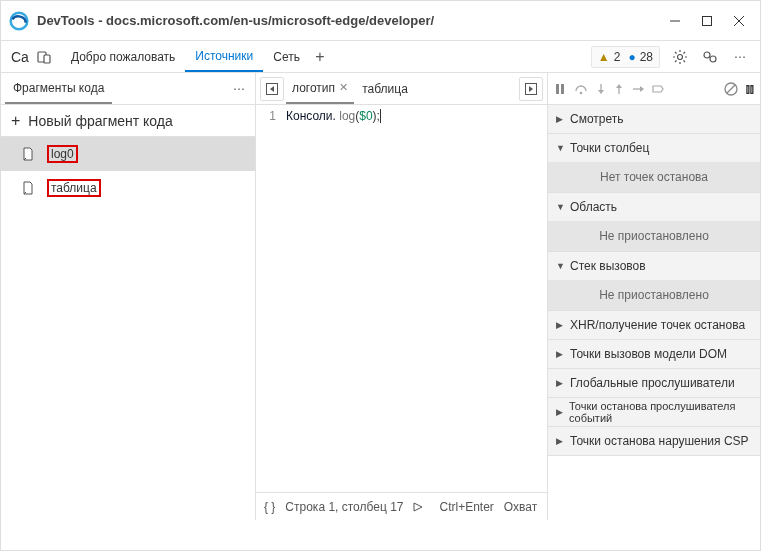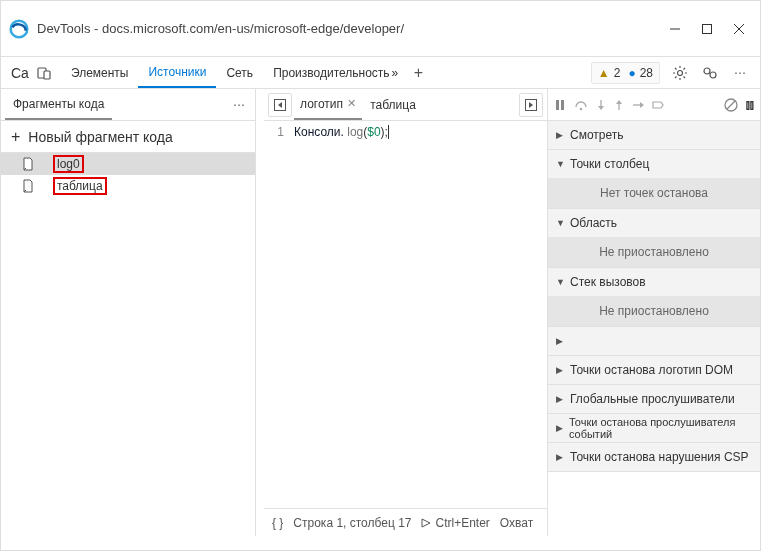--- a/index.html
+++ b/index.html
@@ -1,17 +1,17 @@
 <!DOCTYPE html>
 <html><head>
 <meta charset="utf-8">
 <style>
   * { box-sizing: border-box; margin: 0; padding: 0; font-family: "Segoe UI", sans-serif; }
   body { width: 761px; height: 551px; background: #fff; font-size: 12px; color: #333; border: 1px solid #ddd; overflow: hidden; }
-  .titlebar { height: 56px; display: flex; align-items: center; padding: 0 8px; border-bottom: 1px solid #e0e0e0; }
+  .titlebar { height: 40px; display: flex; align-items: center; padding: 0 8px; border-bottom: 1px solid #e0e0e0; font-weight: bold; }
   .titlebar .edge-icon { width: 20px; height: 20px; margin-right: 8px; }
   .titlebar .title { font-size: 13px; color: #444; flex: 1; }
   .winbtns { display: flex; gap: 18px; margin-right: 6px; }
   .winbtns span { width: 14px; height: 14px; display: flex; align-items: center; justify-content: center; color: #555; }
   .topbar { height: 32px; display: flex; align-items: center; border-bottom: 1px solid #e0e0e0; padding: 0 4px; }
   .topbar .left { display: flex; align-items: center; gap: 6px; padding-left: 6px; }
   .topbar .tabs { display: flex; align-items: stretch; margin-left: 6px; height: 100%; }
   .tab { padding: 0 10px; display: flex; align-items: center; height: 100%; cursor: pointer; font-size: 12px; color: #333; }
   .tab.active { color: #0078d4; border-bottom: 2px solid #0078d4; }
   .topbar .spacer { flex: 1; }
@@ -21,41 +21,41 @@
   .badge .i { color: #0078d4; }
   .iconbtn { width: 20px; height: 20px; display: flex; align-items: center; justify-content: center; color: #555; cursor: pointer; }
   .content { display: flex; height: 447px; }
   .col-left { width: 255px; display: flex; flex-direction: column; border-right: 1px solid #e0e0e0; }
   .subtabs { height: 32px; display: flex; align-items: center; border-bottom: 1px solid #e0e0e0; padding: 0 4px; position: relative; }
   .subtab { padding: 0 8px; height: 100%; display: flex; align-items: center; font-size: 12px; cursor: pointer; }
   .subtab.active { border-bottom: 2px solid #888; }
   .more-dots { margin-left: auto; padding: 0 6px; color: #555; cursor: pointer; }
   .newsnip { height: 32px; display: flex; align-items: center; gap: 8px; padding: 0 10px; border-bottom: 1px solid #e0e0e0; font-size: 14px; cursor: pointer; }
   .snip-list { flex: 1; overflow: auto; }
-  .snip-item { height: 22px; display: flex; align-items: center; padding: 0 6px 0 20px; gap: 18px; }
+  .snip-item { height: 34px; display: flex; align-items: center; padding: 0 6px 0 20px; gap: 12px; }
   .snip-item.selected { background: #dcdcdc; }
   .snip-item .file-icon { width: 14px; height: 14px; }
   .snip-item .label { font-size: 12px; }
   .redbox { border: 2px solid #d00; padding: 0 2px; }
-  .col-mid { flex: 1; display: flex; flex-direction: column; border-right: 1px solid #e0e0e0; margin-left: 8px; }
+  .col-mid { flex: 1; display: flex; flex-direction: column; border-right: 1px solid #e0e0e0; }
   .edtabs { height: 32px; display: flex; align-items: center; border-bottom: 1px solid #e0e0e0; padding: 0 4px; gap: 2px; }
   .collapse-btn { width: 24px; height: 24px; display: flex; align-items: center; justify-content: center; border: 1px solid #ddd; border-radius: 2px; cursor: pointer; }
   .ed-tab { display: flex; align-items: center; gap: 4px; padding: 0 6px; height: 100%; font-size: 12px; cursor: pointer; }
   .ed-tab.active { border-bottom: 2px solid #888; }
   .ed-tab .close { font-size: 11px; color: #888; }
   .editor { flex: 1; display: flex; font-family: Consolas, monospace; font-size: 12px; }
   .gutter { width: 26px; text-align: right; color: #888; padding: 4px 6px 0 0; background: #fff; }
   .code { flex: 1; padding: 4px 4px 0 4px; white-space: pre; }
   .code .kw { color: #0f172a; }
   .code .fn { color: #737373; }
   .code .arg { color: #098658; }
   .cursor { border-right: 1px solid #333; animation: blink 1s step-end infinite; }
   @keyframes blink { 50% { border-color: transparent; } }
   .status { height: 28px; border-top: 1px solid #e0e0e0; display: flex; align-items: center; padding: 0 8px; gap: 10px; font-size: 12px; color: #555; }
-  .status .run { display: flex; align-items: center; gap: 4px; }
+  .status .run { display: flex; align-items: center; gap: 16px; }
   .col-right { width: 212px; display: flex; flex-direction: column; }
   .dbg-toolbar { height: 32px; display: flex; align-items: center; gap: 8px; padding: 0 6px; border-bottom: 1px solid #e0e0e0; }
   .dbg-toolbar .sep { flex: 1; }
   .dbg-toolbar span { color: #999; cursor: pointer; font-size: 13px; }
   .dbg-panels { flex: 1; overflow: auto; }
   .panel { border-bottom: 1px solid #e0e0e0; }
   .panel-head { height: 28px; display: flex; align-items: center; padding: 0 8px; gap: 6px; background: #f3f3f3; font-size: 12px; cursor: pointer; }
   .panel-head .arrow { font-size: 9px; color: #555; width: 8px; }
   .panel-body { padding: 8px; text-align: center; color: #666; font-size: 12px; background: #e5e5e5; }
   .plus-icon { font-size: 16px; font-weight: 300; }
@@ -97,31 +97,27 @@
     <span style="font-size:14px;">Ca</span>
     <span class="iconbtn">
       <svg width="16" height="16" viewBox="0 0 16 16">
           <rect x="1" y="3" width="8" height="10" rx="1" fill="none" stroke="#555" stroke-width="1.2"></rect>
           <rect x="7" y="6" width="6" height="8" rx="1" fill="#fff" stroke="#555" stroke-width="1.2"></rect>
         </svg>
     </span>
   </div>
   <div class="tabs">
     <div class="tab">
-        <span>Элементы</span>
+        <span>Добро пожаловать</span>
       </div>
     <div class="tab active">
         <span>Источники</span>
       </div>
     <div class="tab">
         <span>Сеть</span>
-      </div>
-    <div class="tab">
-        <span>Производительность</span>
-        <span style="margin-left:2px;">»</span>
       </div>
   </div>
   <span class="iconbtn plus-icon">+</span>
   <div class="spacer"></div>
   <div class="right">
     <span class="badge">
       <span class="w">▲</span>
         <span>2</span>
       <span class="i" style="margin-left:4px;">●</span>
         <span>28</span>
@@ -296,26 +292,27 @@
       <div class="panel">
         <div class="panel-head">
             <span class="arrow">▼</span>
             <span>Стек вызовов</span>
           </div>
         <div class="panel-body"><span>Не приостановлено</span></div>
       </div>
       <div class="panel">
         <div class="panel-head">
             <span class="arrow">▶</span>
-          </div>
-      </div>
-      <div class="panel">
-        <div class="panel-head">
-            <span class="arrow">▶</span>
-            <span>Точки останова логотип DOM</span>
+            <span>XHR/получение точек останова</span>
+          </div>
+      </div>
+      <div class="panel">
+        <div class="panel-head">
+            <span class="arrow">▶</span>
+            <span>Точки вызовов модели DOM</span>
           </div>
       </div>
       <div class="panel">
         <div class="panel-head">
             <span class="arrow">▶</span>
             <span>Глобальные прослушиватели</span>
           </div>
       </div>
       <div class="panel">
         <div class="panel-head">

